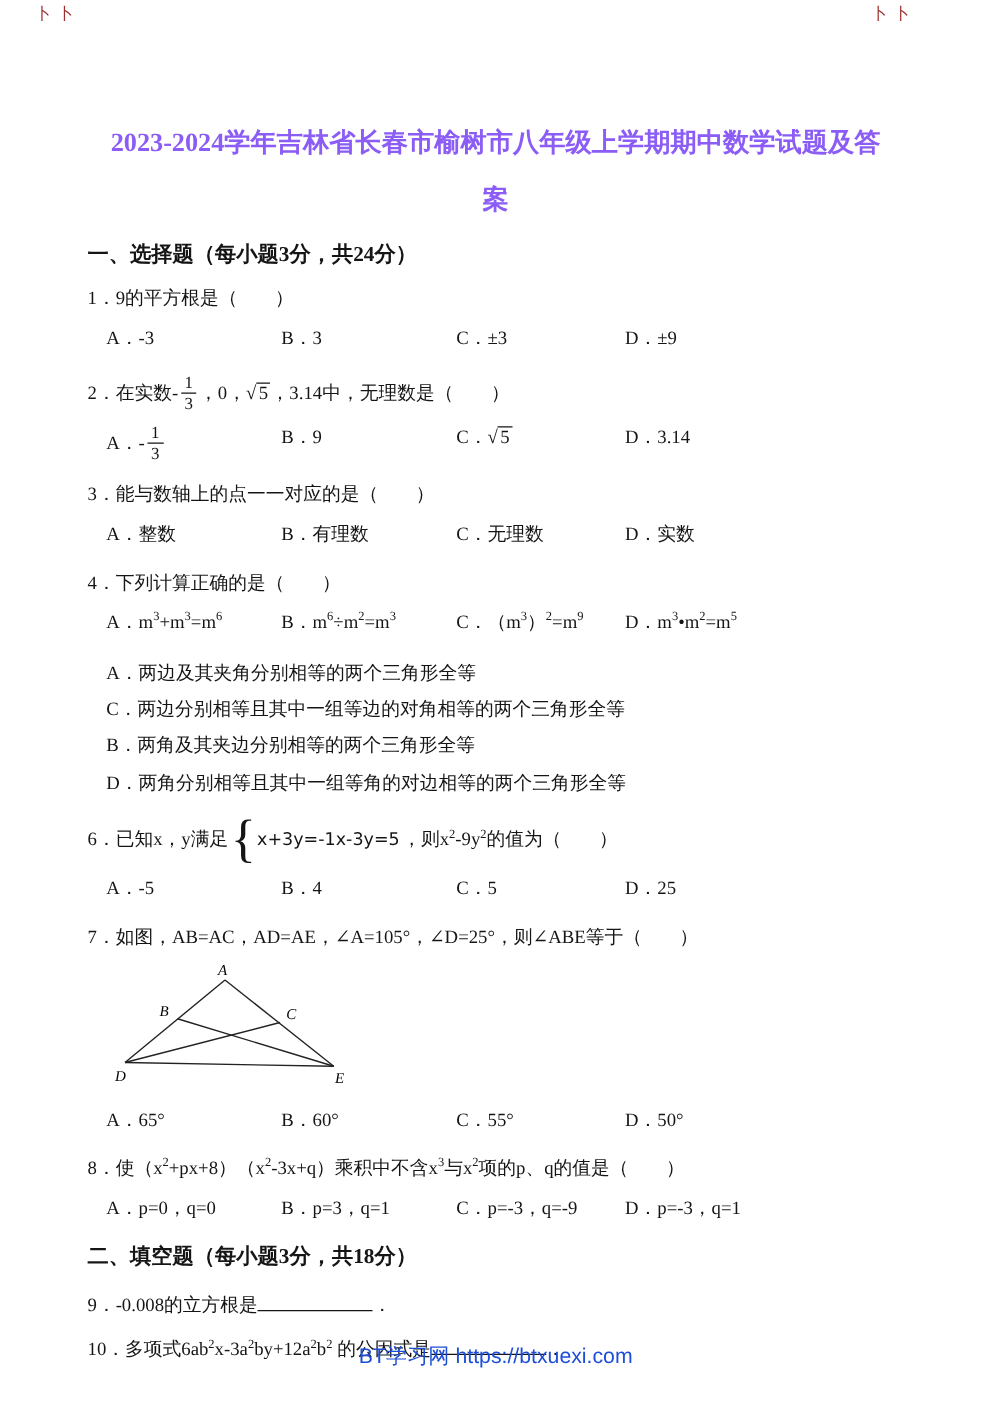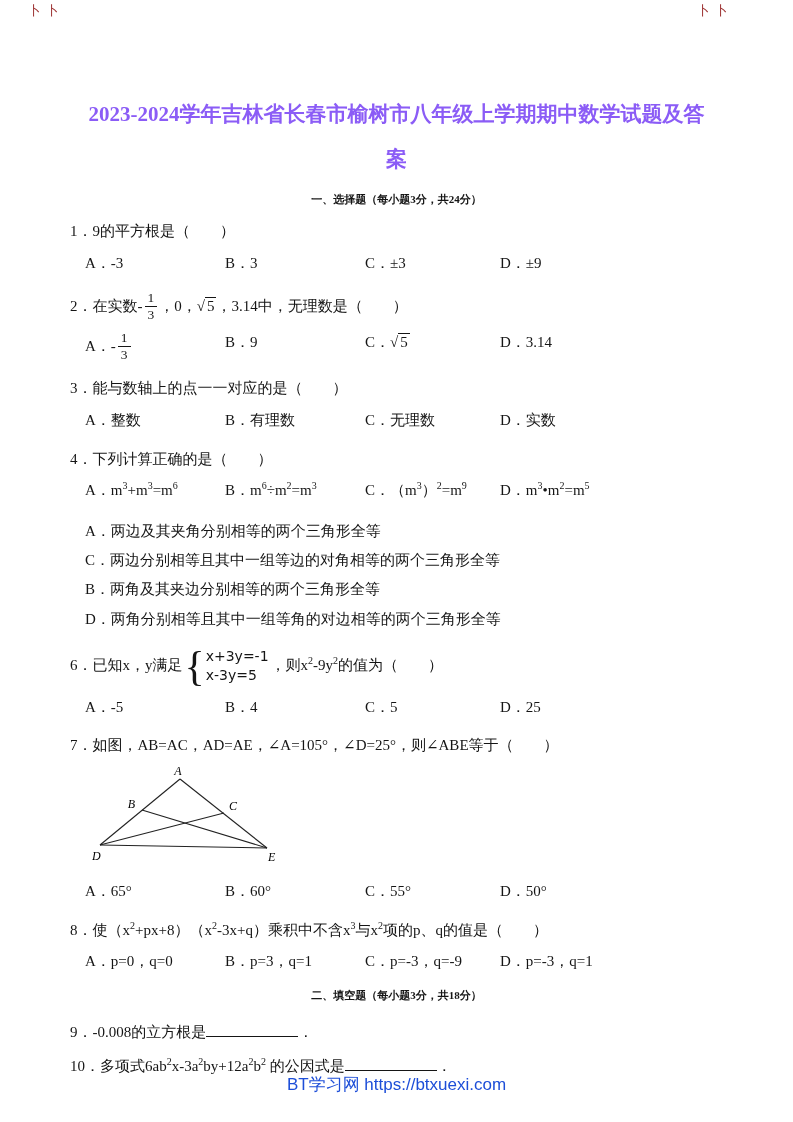--- a/index.html
+++ b/index.html
@@ -3,33 +3,33 @@
 <meta charset="utf-8">
 <style>
   html,body{margin:0;padding:0;}
   body{background:#ffffff;font-family:"Liberation Serif","DejaVu Serif",serif;color:#151515;}
   .page{position:relative;width:793px;height:1122px;margin:0 auto;background:#ffffff;padding:92px 70px 0 70px;overflow:hidden;box-sizing:border-box;}
   .corner-mark{position:absolute;top:2px;font-size:13px;letter-spacing:5px;color:#9c2f2f;}
   .corner-left{left:28px;}
   .corner-right{right:60px;}
   .title{font-size:21px;font-weight:bold;text-align:center;line-height:2.15;margin:0 0 10px 0;color:#8b5cf6;}
   .title span{display:block;}
-  .section{font-size:11px;font-weight:bold;margin:4px 0 12px 0;text-align:center;}
+  .section{font-size:17px;font-weight:bold;margin:4px 0 12px 0;}
   .stem{font-size:15px;line-height:1.65;margin:0 0 7px 0;}
   .opts{display:grid;grid-template-columns:140px 140px 135px auto;padding-left:15px;font-size:15px;line-height:1.7;margin:0 0 13px 0;}
   .subopt{font-size:15px;line-height:1.95;padding-left:15px;margin:0;}
   .q5block{margin-bottom:13px;}
   sup{font-size:10px;line-height:0;}
   .frac{display:inline-block;vertical-align:-0.6em;text-align:center;font-size:13.5px;line-height:1.2;margin:0 2px;}
   .frac .fnum{display:block;border-bottom:1px solid #151515;padding:0 3px;}
   .frac .fden{display:block;padding:0 3px;}
   .sqrt .rad{border-top:1px solid #151515;padding:0 2px;}
   .system{display:inline-flex;align-items:center;vertical-align:middle;margin:0 2px;}
   .system .brace{font-size:42px;font-weight:normal;line-height:0.85;margin-right:1px;}
-  .system .eqs{display:inline-flex;flex-direction:column;font-size:14px;line-height:1.4;font-family:"DejaVu Sans","Liberation Sans",sans-serif;}
+  .system .eqs{display:inline-flex;flex-direction:row;font-size:14px;line-height:1.4;font-family:"DejaVu Sans","Liberation Sans",sans-serif;}
   .q6row{margin-bottom:9px;}
   .fig-wrap{margin:4px 0 10px 22px;}
   .fig-label{font-style:italic;font-size:12px;font-family:"Liberation Serif","DejaVu Serif",serif;}
   .blank{display:inline-block;width:92px;height:1.05em;border-bottom:1px solid #151515;vertical-align:baseline;}
   .fill-line{font-size:15px;line-height:2.3;margin:0;}
   .footer{position:absolute;left:0;right:0;bottom:26px;text-align:center;font-size:17px;color:#1d4ed8;font-family:"Liberation Sans","DejaVu Sans",sans-serif;}
 </style>
 </head>
 <body>
 

